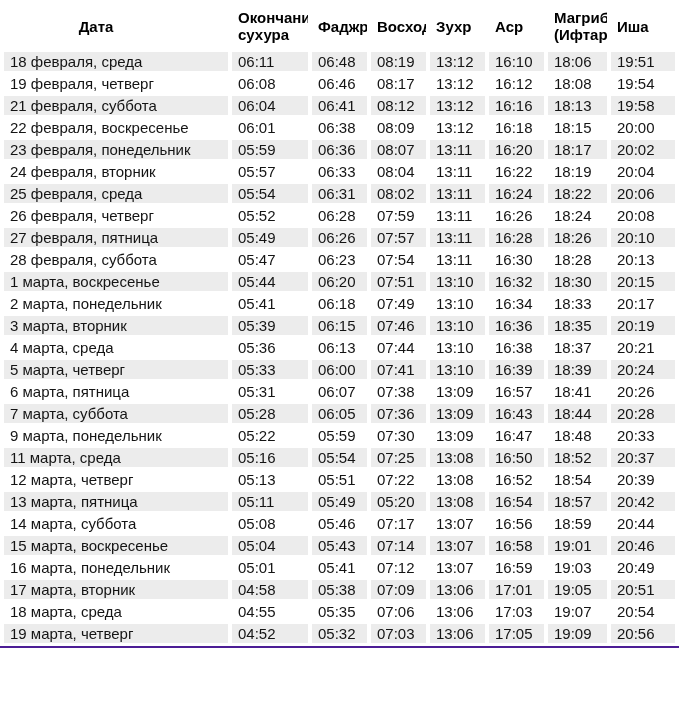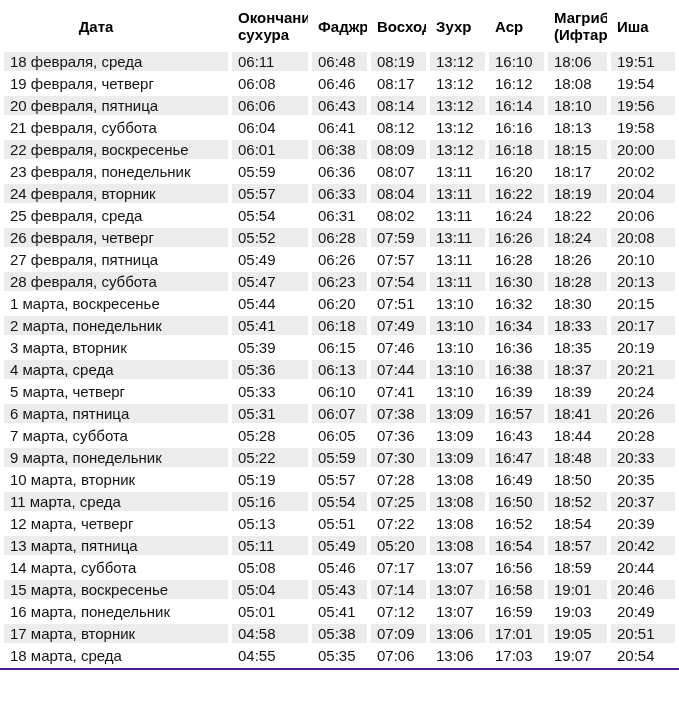--- a/index.html
+++ b/index.html
@@ -99,30 +99,20 @@
           <td>19 февраля, четверг</td>
           <td>06:08</td>
           <td>06:46</td>
           <td>08:17</td>
           <td>13:12</td>
           <td>16:12</td>
           <td>18:08</td>
           <td>19:54</td>
         </tr>
         <tr>
-          <td>20 февраля, пятница</td>
-          <td>06:06</td>
-          <td>06:43</td>
-          <td>08:14</td>
-          <td>13:12</td>
-          <td>16:14</td>
-          <td>18:10</td>
-          <td>19:56</td>
-        </tr>
-        <tr>
           <td>21 февраля, суббота</td>
           <td>06:04</td>
           <td>06:41</td>
           <td>08:12</td>
           <td>13:12</td>
           <td>16:16</td>
           <td>18:13</td>
           <td>19:58</td>
         </tr>
         <tr>
@@ -231,21 +221,21 @@
           <td>06:13</td>
           <td>07:44</td>
           <td>13:10</td>
           <td>16:38</td>
           <td>18:37</td>
           <td>20:21</td>
         </tr>
         <tr>
           <td>5 марта, четверг</td>
           <td>05:33</td>
-          <td>06:10</td>
+          <td>06:00</td>
           <td>07:41</td>
           <td>13:10</td>
           <td>16:39</td>
           <td>18:39</td>
           <td>20:24</td>
         </tr>
         <tr>
           <td>6 марта, пятница</td>
           <td>05:31</td>
           <td>06:07</td>
@@ -269,30 +259,20 @@
           <td>9 марта, понедельник</td>
           <td>05:22</td>
           <td>05:59</td>
           <td>07:30</td>
           <td>13:09</td>
           <td>16:47</td>
           <td>18:48</td>
           <td>20:33</td>
         </tr>
         <tr>
-          <td>10 марта, вторник</td>
-          <td>05:19</td>
-          <td>05:57</td>
-          <td>07:28</td>
-          <td>13:08</td>
-          <td>16:49</td>
-          <td>18:50</td>
-          <td>20:35</td>
-        </tr>
-        <tr>
           <td>11 марта, среда</td>
           <td>05:16</td>
           <td>05:54</td>
           <td>07:25</td>
           <td>13:08</td>
           <td>16:50</td>
           <td>18:52</td>
           <td>20:37</td>
         </tr>
         <tr>
@@ -358,15 +338,25 @@
         <tr>
           <td>18 марта, среда</td>
           <td>04:55</td>
           <td>05:35</td>
           <td>07:06</td>
           <td>13:06</td>
           <td>17:03</td>
           <td>19:07</td>
           <td>20:54</td>
         </tr>
+        <tr>
+          <td>19 марта, четверг</td>
+          <td>04:52</td>
+          <td>05:32</td>
+          <td>07:03</td>
+          <td>13:06</td>
+          <td>17:05</td>
+          <td>19:09</td>
+          <td>20:56</td>
+        </tr>
       </tbody>
   </table>
 </div>
 
 </body></html>

